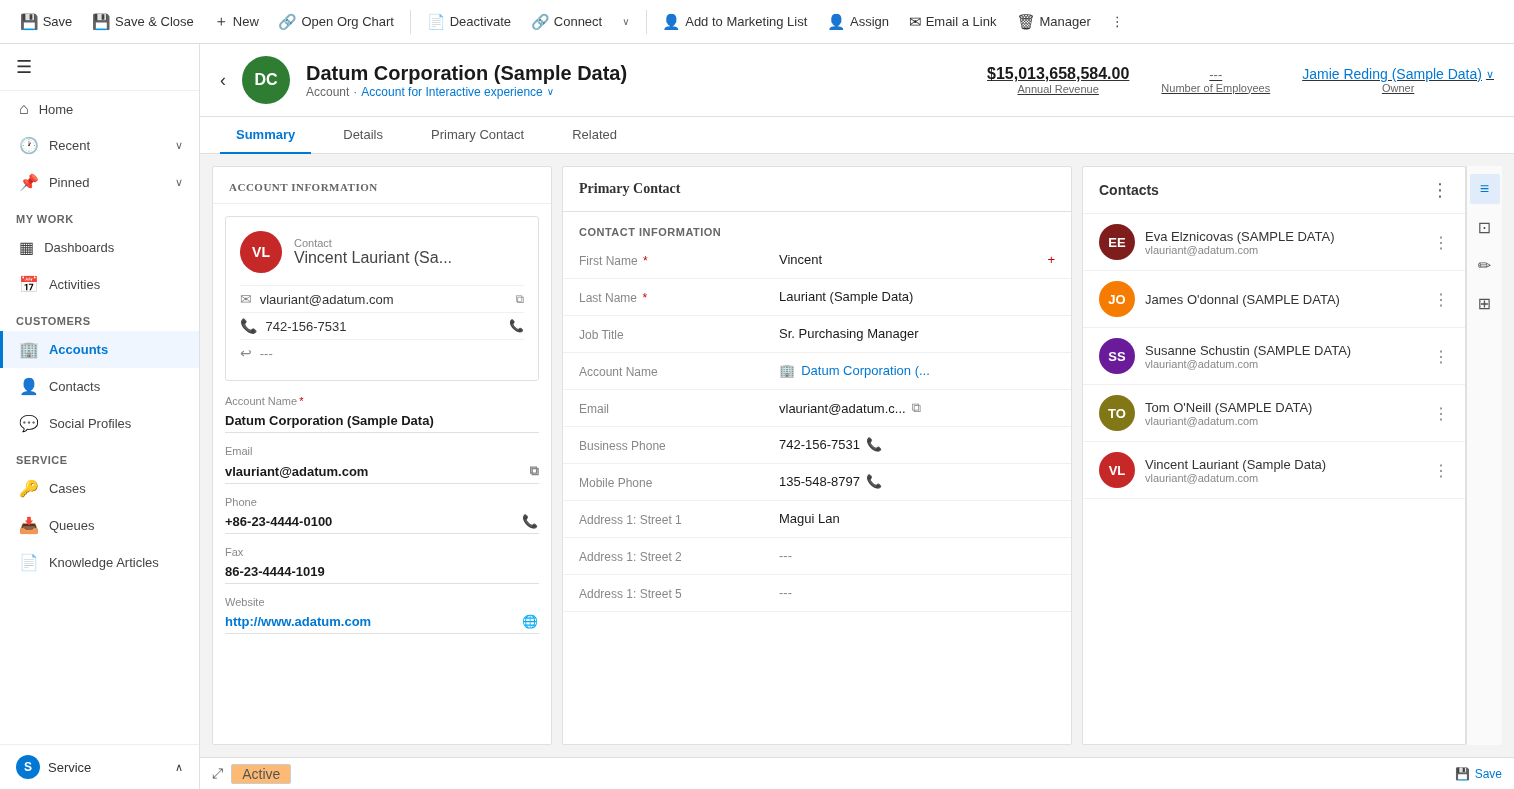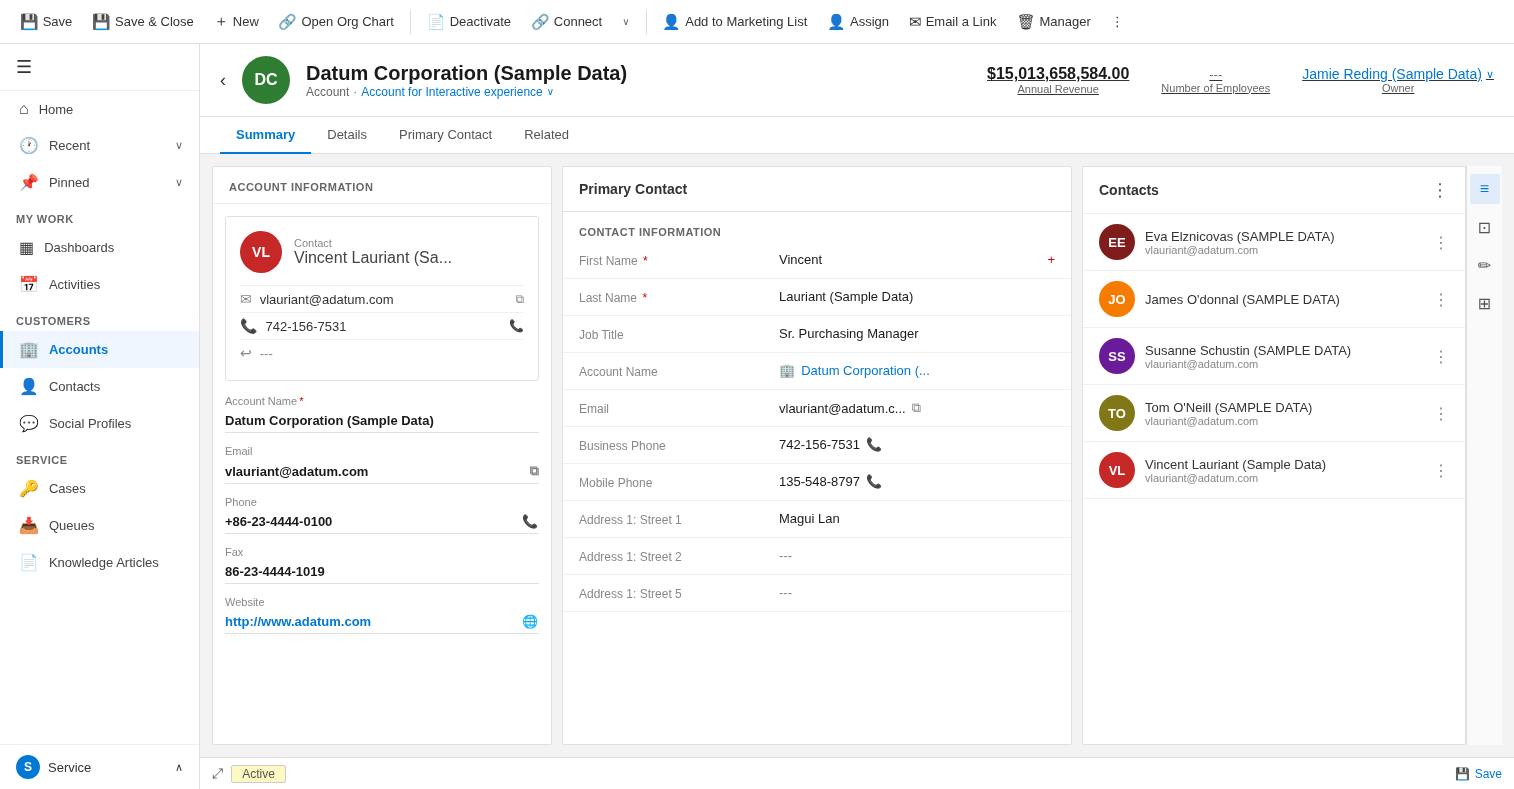--- a/index.html
+++ b/index.html
@@ -60,21 +60,21 @@
     .record-meta-item { text-align: center; text-decoration: underline; }
     .record-meta-value { font-size: 16px; font-weight: 600; color: #1a1a1a; }
     .record-meta-link { font-size: 14px; color: #0078d4; cursor: pointer; text-decoration: none; }
     .record-meta-label { font-size: 11px; color: #666; }
     .record-meta-dashes { color: #666; }
     .owner-chevron { font-size: 11px; color: #0078d4; margin-left: 4px; }
 
     
     .tabs {
       background: #fff; border-bottom: 1px solid #e0e0e0; padding: 0 20px;
-      display: flex; gap: 0; flex-shrink: 0;
+      display: flex; gap: 16px; flex-shrink: 0;
     }
     .tab {
       padding: 10px 16px; cursor: pointer; font-size: 13px; color: #555;
       border-bottom: 2px solid transparent; margin-bottom: -1px;
     }
     .tab.active { color: #0078d4; border-bottom-color: #0078d4; font-weight: 600; }
 
     
     .panels {
       display: flex; flex: 1; overflow: hidden; gap: 0; padding: 12px; background: #f3f3f3;
@@ -83,21 +83,21 @@
     
     .panel {
       background: #fff; border: 1px solid #e0e0e0; border-radius: 2px;
       display: flex; flex-direction: column; overflow: hidden;
     }
     .panel-left { width: 340px; flex-shrink: 0; margin-right: 10px; }
     .panel-middle { flex: 1; margin-right: 10px; overflow-y: auto; }
 
     .panel-section-title {
       font-size: 11px; font-weight: 600; color: #666; letter-spacing: 0.5px;
-      padding: 14px 16px 10px; text-transform: uppercase; border-bottom: 1px solid #eee;
+      padding: 14px 16px 10px; text-transform: uppercase; border-bottom: 1px solid #eee; font-family: Liberation Serif, serif;
     }
     .panel-content { padding: 12px; overflow-y: auto; flex: 1; }
 
     
     .contact-card { border: 1px solid #e0e0e0; border-radius: 3px; padding: 14px; margin-bottom: 14px; }
     .contact-card-header { display: flex; align-items: center; gap: 12px; margin-bottom: 12px; }
     .contact-avatar { width: 42px; height: 42px; border-radius: 50%; background: #c62828; display: flex; align-items: center; justify-content: center; color: #fff; font-weight: 600; font-size: 14px; flex-shrink: 0; }
     .contact-label { font-size: 11px; color: #888; }
     .contact-name { font-size: 16px; color: #444; font-weight: 400; }
     .contact-field { display: flex; align-items: center; gap: 8px; padding: 5px 0; font-size: 13px; color: #333; border-top: 1px solid #f0f0f0; }
@@ -138,21 +138,21 @@
     }
     .side-icon { width: 30px; height: 30px; display: flex; align-items: center; justify-content: center; cursor: pointer; color: #555; font-size: 16px; border-radius: 2px; }
     .side-icon.active { background: #e0ecf9; color: #0078d4; }
 
     
     .status-bar {
       background: #fff; border-top: 1px solid #ddd; padding: 4px 12px;
       display: flex; align-items: center; font-size: 12px; color: #555; height: 32px;
       flex-shrink: 0;
     }
-    .status-badge { background: #fef9c3; border: 1px solid #ccc; padding: 1px 10px; border-radius: 2px; font-size: 12px; }
+    .status-badge { background: #fdba74; border: 1px solid #ccc; padding: 1px 10px; border-radius: 2px; font-size: 14px; }
     .status-save { margin-left: auto; display: flex; align-items: center; gap: 4px; cursor: pointer; color: #0078d4; }
   </style>
 </head>
 <body>
 
 <div class="toolbar">
   <button class="toolbar-btn">
     <span class="toolbar-icon">💾</span>
     <span>Save</span>
   </button>

